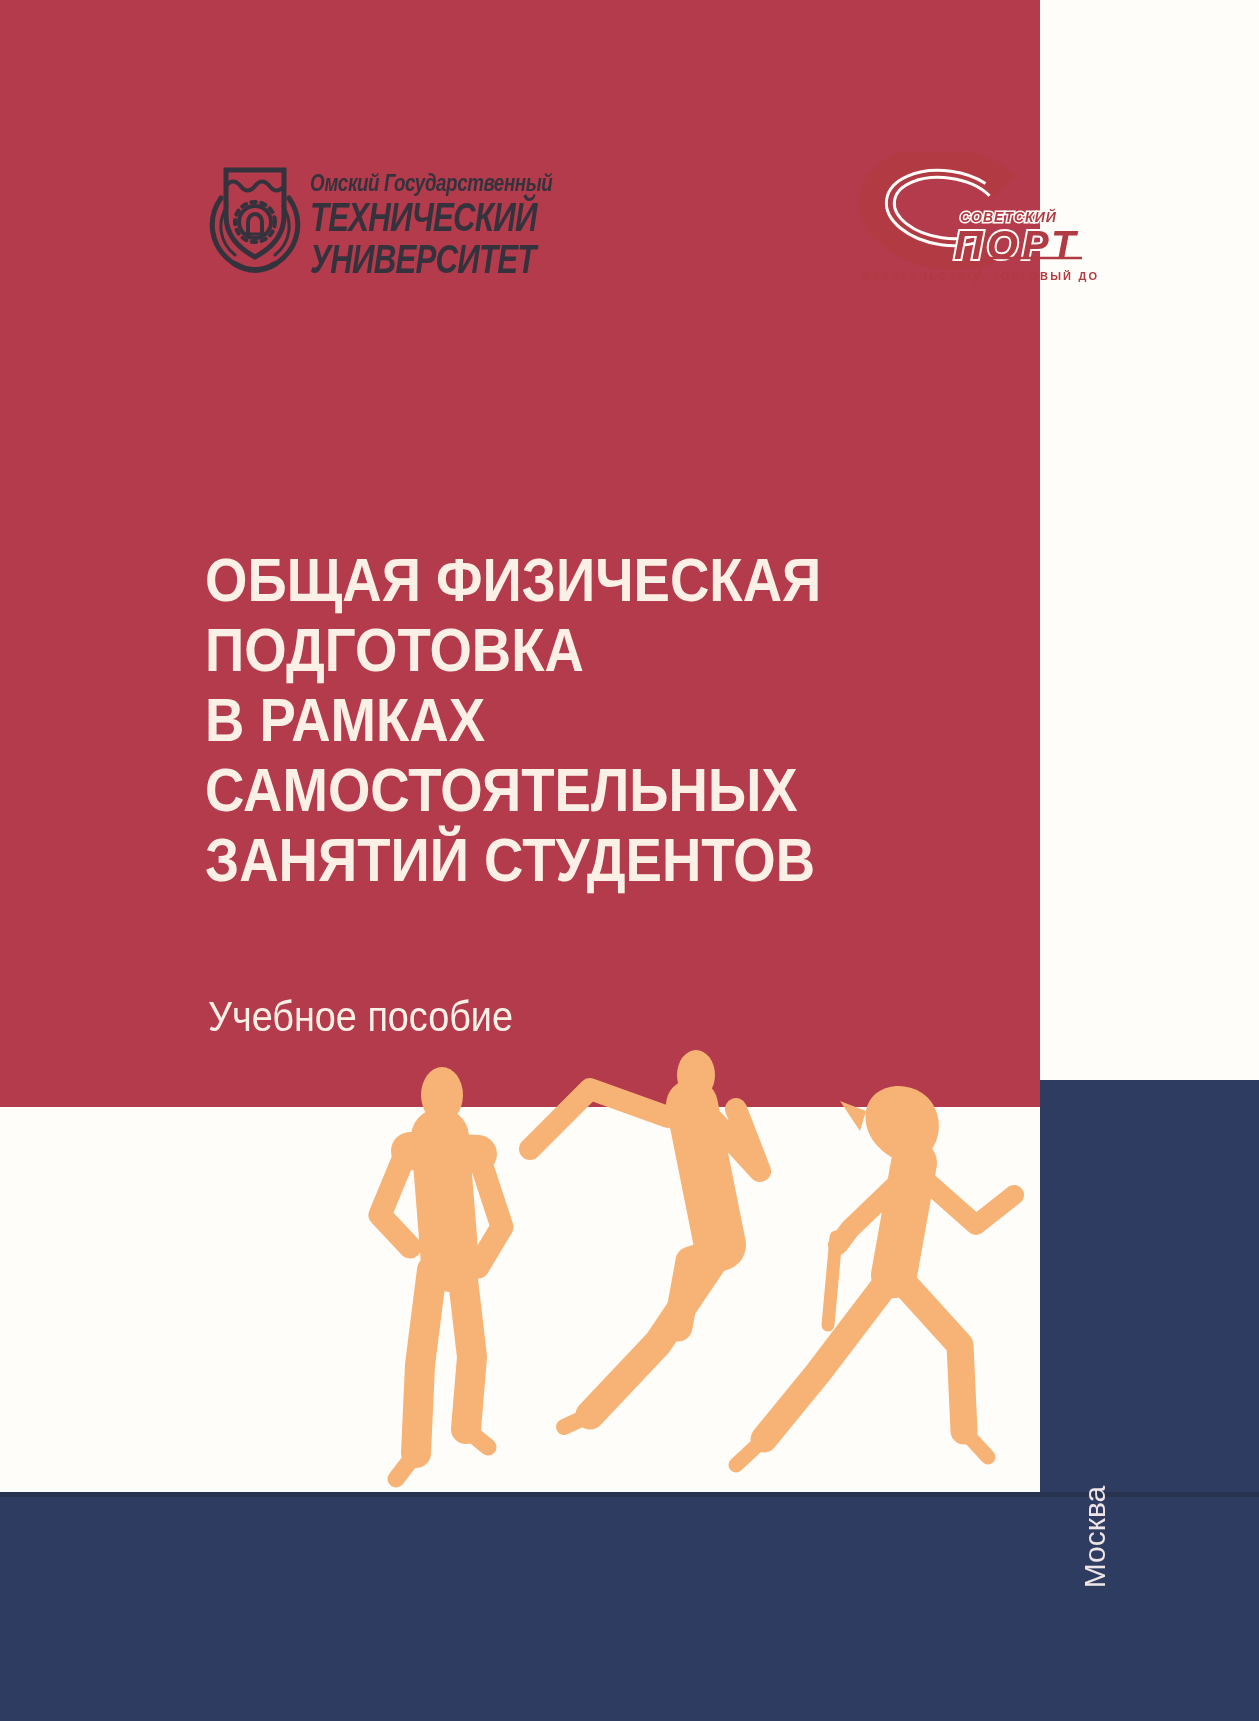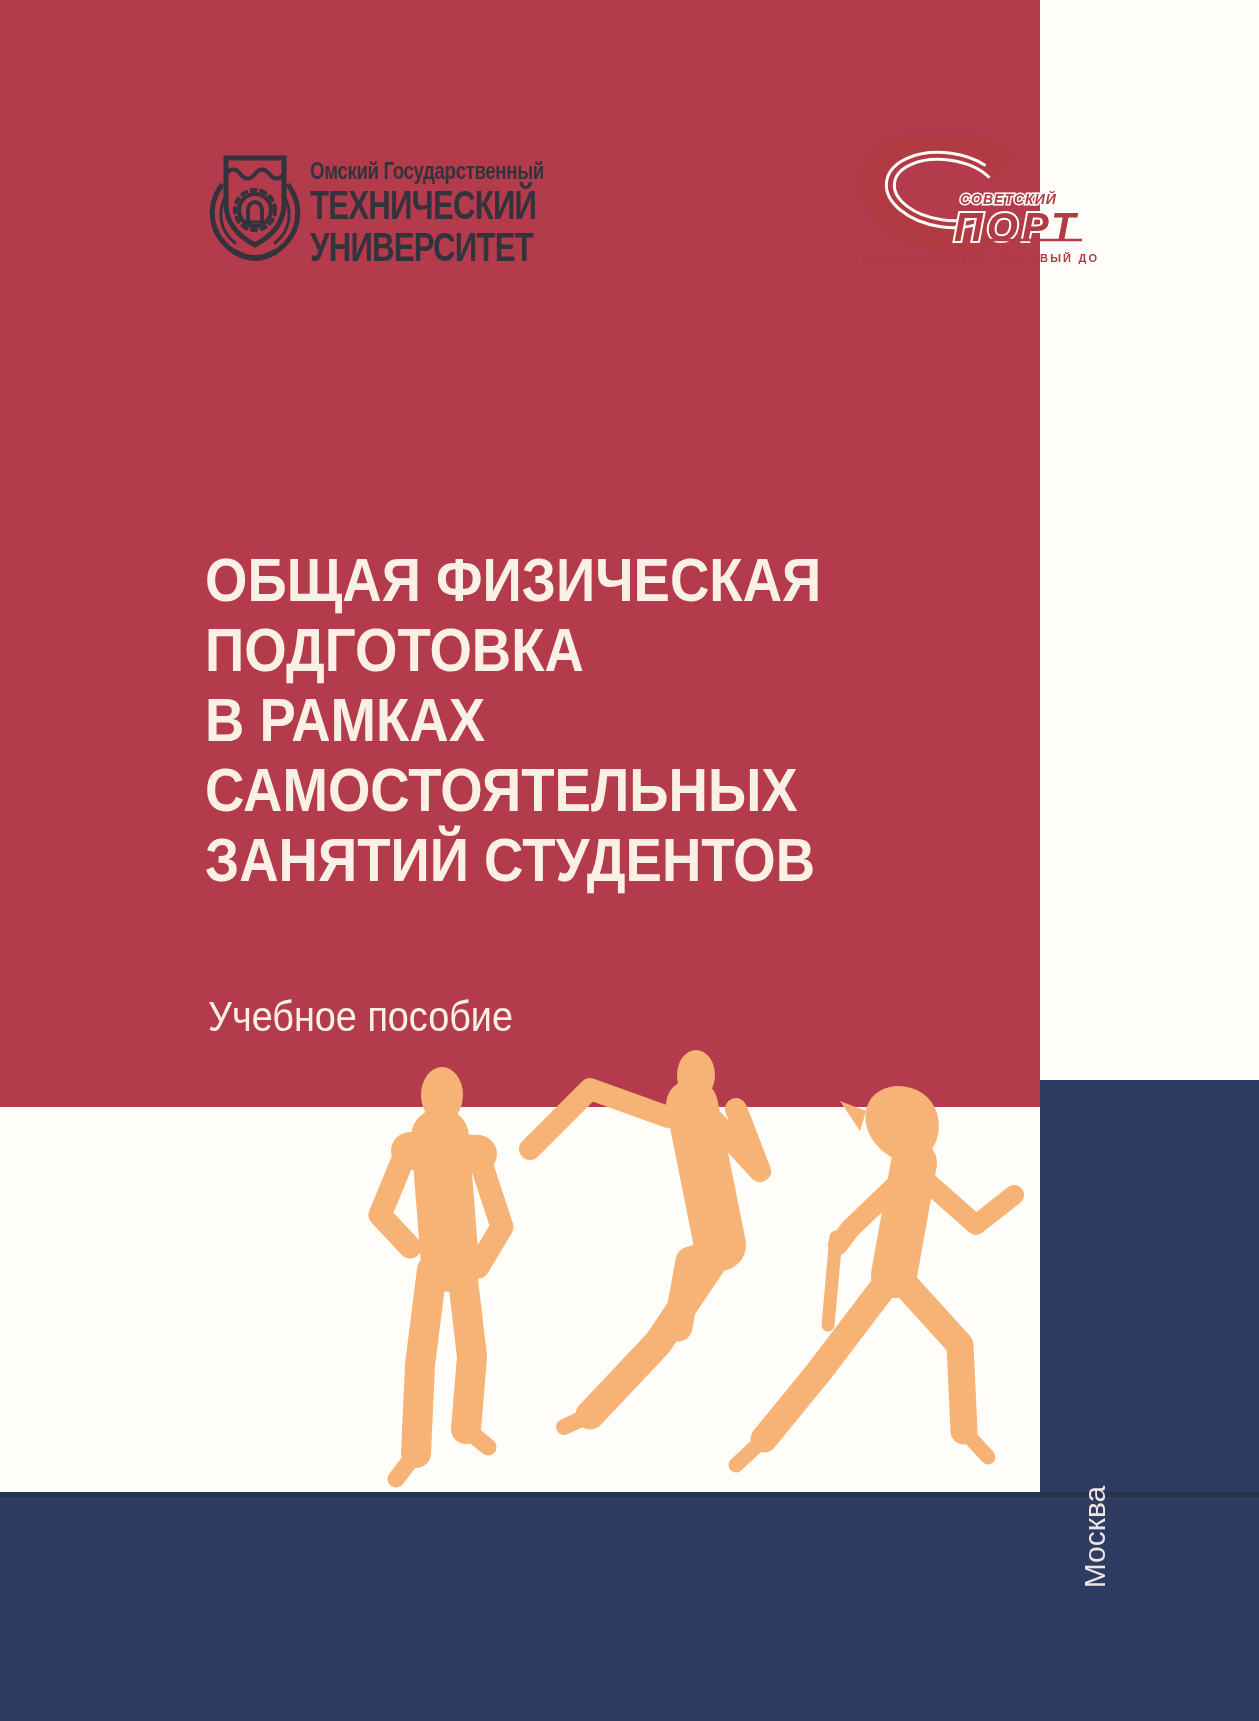--- a/index.html
+++ b/index.html
@@ -6,28 +6,28 @@
   body { background:#e8e8e8; font-family:"Liberation Sans", sans-serif; }
   .canvas { position:relative; width:1259px; height:1721px; background:#fffdf9; overflow:hidden; margin:0 auto; }
   .abs { position:absolute; }
 
   
   .red-panel   { left:0; top:385; width:1040px; height:1107px; background:#b33b4b; }
   .navy-side   { left:1040px; top:1080px; width:219px; height:641px; background:#2e3c61; }
   .navy-bottom { left:0; top:1492px; width:1259px; height:229px; background:#2e3c61; border-top:5px solid #28334f; }
 
   
-  .uni-logo { left:203px; top:150px; width:340px; height:115px; }
+  .uni-logo { left:203px; top:162px; width:340px; height:115px;font-style:italic; }
   .uni-emblem { position:absolute; left:0; top:2px; }
   .uni-text { position:absolute; left:107px; top:8px; color:#34333d; transform:scaleX(0.78); transform-origin:left top; white-space:nowrap; letter-spacing:-0.5px; }
   .uni-line1 { font-size:24px; font-weight:bold; line-height:26px; }
   .uni-line2, .uni-line3 { font-size:40px; font-weight:bold; line-height:42px; letter-spacing:-1px; }
 
   
-  .pub-logo { left:858px; top:134px; width:240px; height:133px; }
+  .pub-logo { left:858px; top:152px; width:240px; height:133px; }
   .pub-logo text { font-family:"Liberation Sans", sans-serif; }
 
   
   .title-block { left:205px; top:545px; color:#fbf0e6; font-weight:bold; font-size:62px; line-height:70px; transform:scaleX(0.88); transform-origin:left top; white-space:nowrap; }
   .subtitle { left:208px; top:992px; color:#fbf0e6; font-size:42px; line-height:50px; transform:scaleX(0.9); transform-origin:left top; white-space:nowrap; }
 
   
   .runners { left:330px; top:1045px; }
 
   

